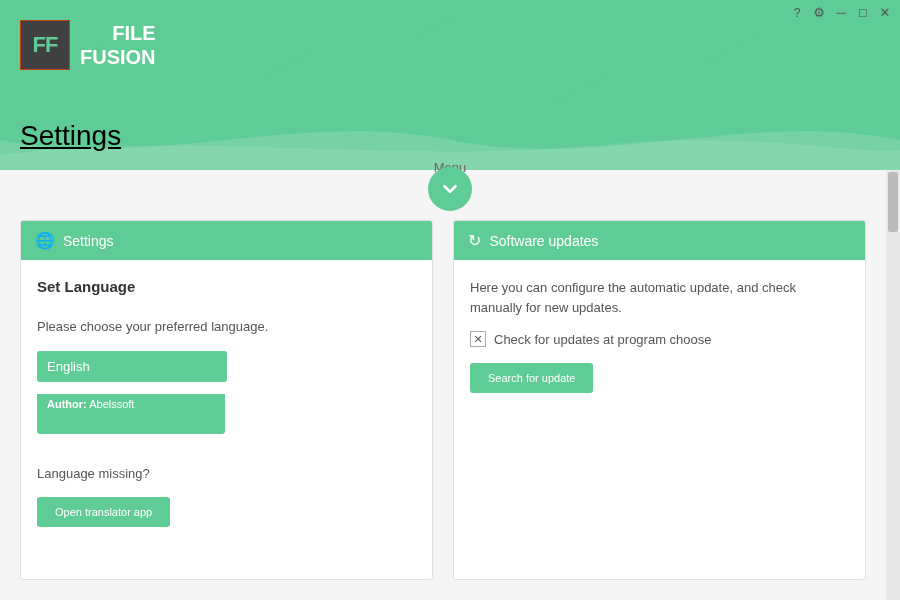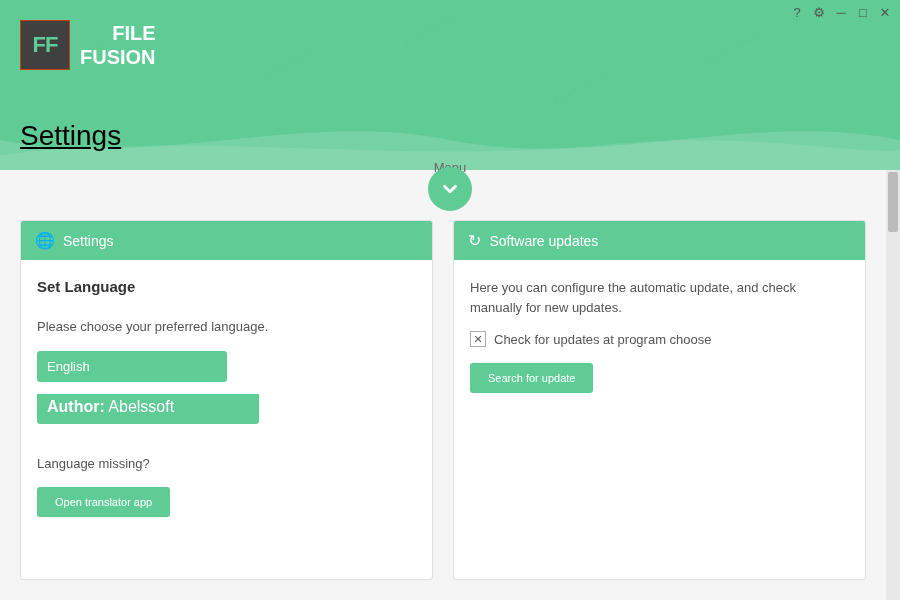--- a/index.html
+++ b/index.html
@@ -215,23 +215,23 @@
       right: 10px;
       top: 50%;
       transform: translateY(-50%);
       color: white;
       pointer-events: none;
       font-size: 12px;
     }
     .lang-author {
       background: #5fcb95;
       color: white;
-      font-size: 16px;
-      padding: 4px 10px 8px 10px;
-      width: 222px;
+      font-size: 11px;
+      padding: 4px 10px 24px 10px;
+      width: 188px;
       border-bottom-left-radius: 3px;
       border-bottom-right-radius: 3px;
       margin-top: -2px;
     }
     .lang-author strong {
       font-weight: 700;
     }
 
     .lang-missing {
       font-size: 13px;

